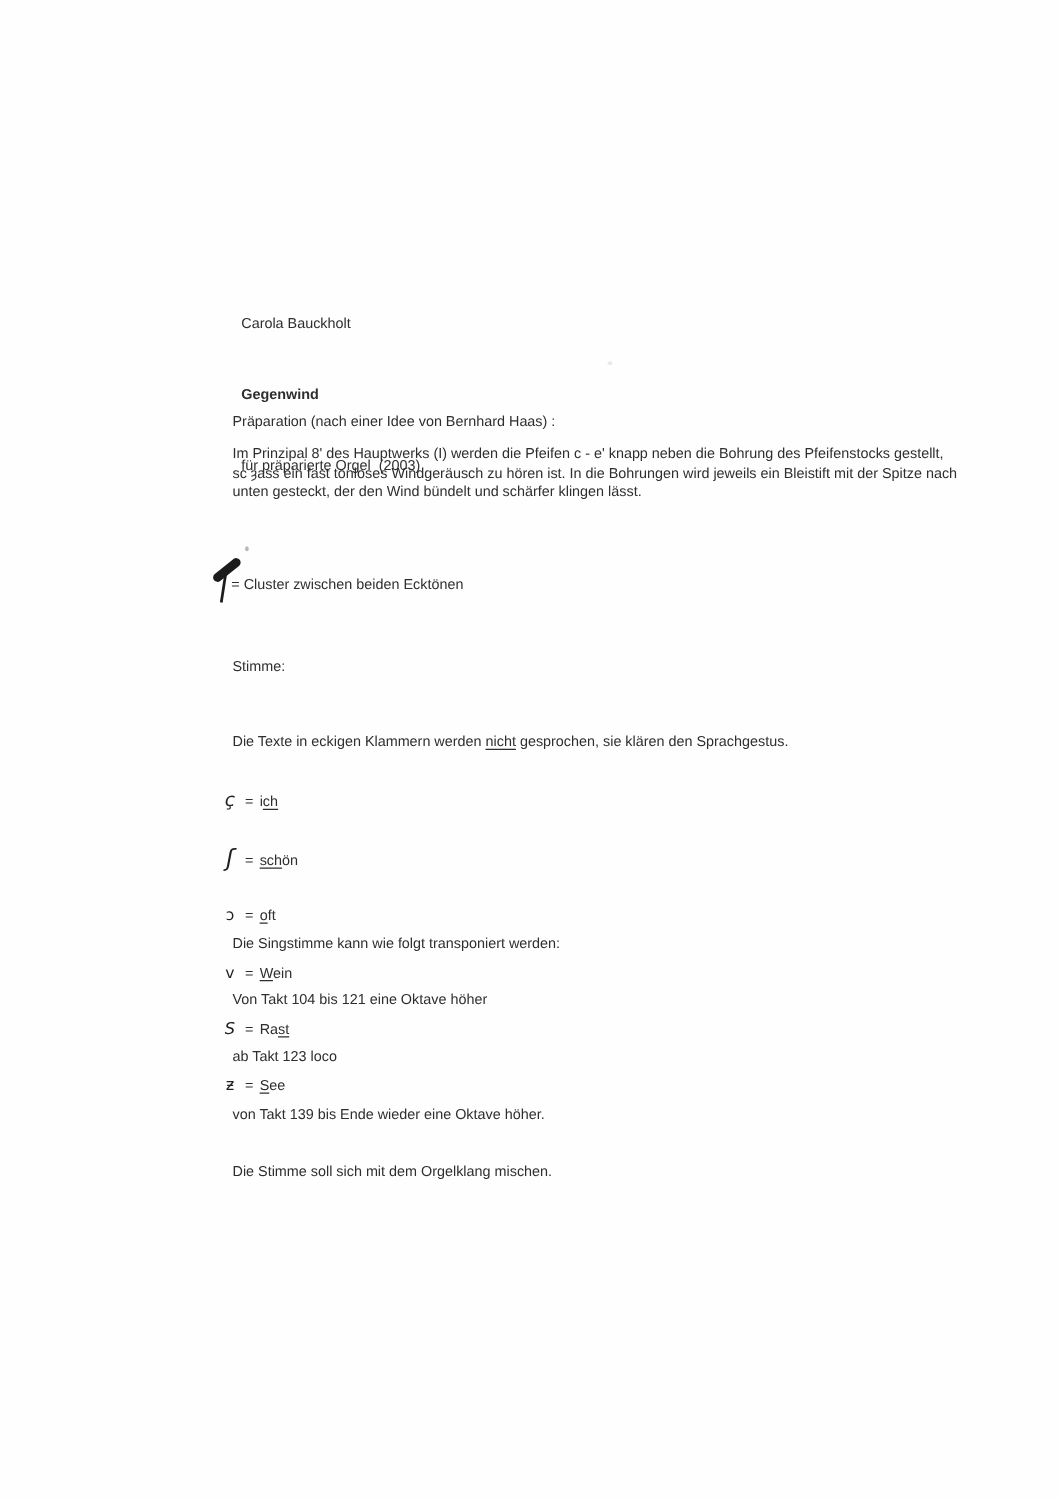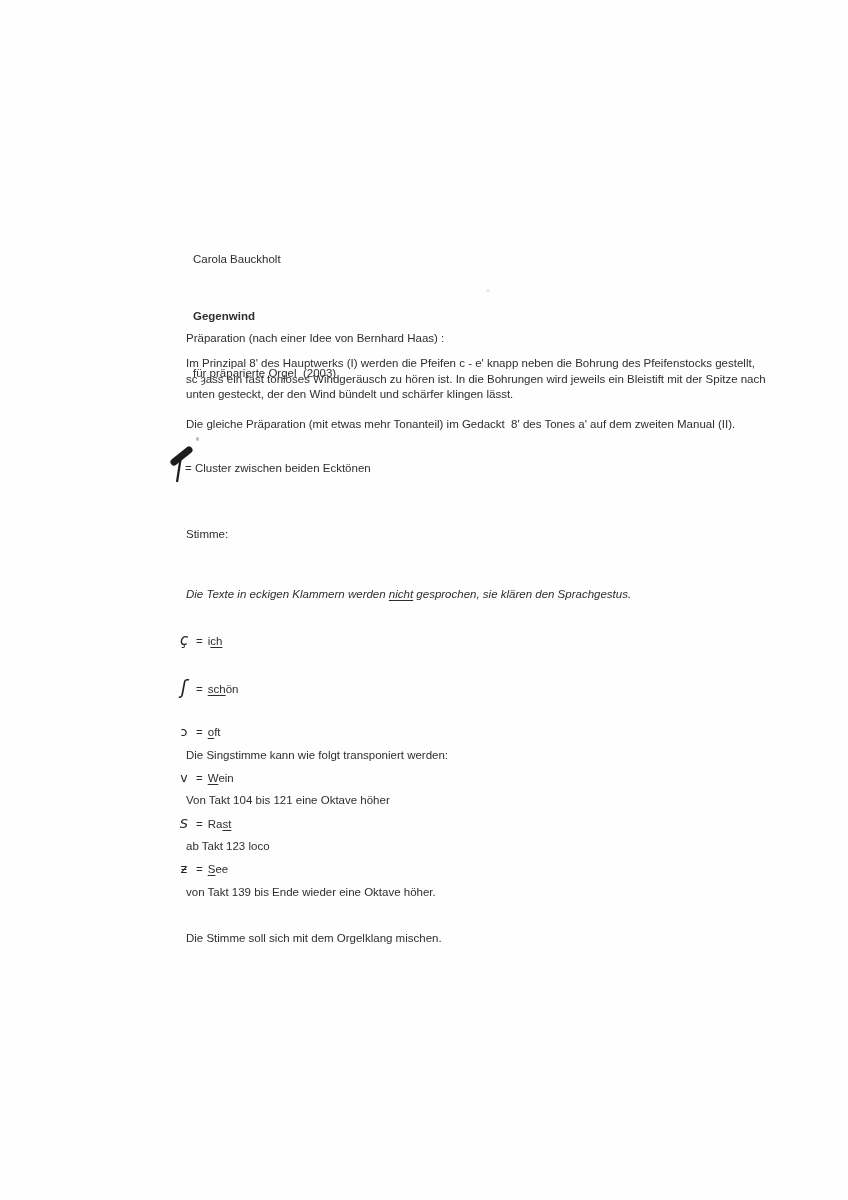--- a/index.html
+++ b/index.html
@@ -28,21 +28,21 @@
   .prep-heading { left: 186px; top: 331px; }
   .prep-para1  { left: 186px; top: 356px; width: 580px; }
   .prep-para2  { left: 186px; top: 417px; width: 600px; }
 
   
   .cluster-symbol { position: absolute; left: 170px; top: 446px; }
   .cluster-legend { left: 185px; top: 461px; }
 
   
   .voice-heading { left: 186px; top: 527px; text-align: center; }
-  .voice-lines   { left: 186px; top: 556px; width: 600px; font-style: italic; }
+  .voice-lines   { left: 186px; top: 556px; width: 600px; }
 
   .u { text-decoration: underline; text-underline-offset: 2px; }
 
   
   .phonetics { left: 172px; top: 602px; }
   .ph-row { display: flex; align-items: baseline; height: 14.7px; }
   .ph-sym {
     display: inline-block; width: 24px; text-align: center;
     font-family: "DejaVu Sans", sans-serif; color: #222;
   }
@@ -73,21 +73,20 @@
   <div class="abs header-block">
     <div>Carola Bauckholt</div>
     <div class="title-line">Gegenwind</div>
     <div>für präparierte Orgel  (2003)</div>
   </div>
 
   <div class="abs prep-heading">Präparation (nach einer Idee von Bernhard Haas) :</div>
   <div class="abs prep-para1">Im Prinzipal 8' des Hauptwerks (I) werden die Pfeifen c - e' knapp neben die Bohrung des Pfeifenstocks gestellt,
 sc ȝass ein fast tonloses Windgeräusch zu hören ist. In die Bohrungen wird jeweils ein Bleistift mit der Spitze nach
 unten gesteckt, der den Wind bündelt und schärfer klingen lässt.</div>
-  <div class="abs prep-para2">Die gleiche Präparation (mit etwas mehr Tonanteil) im Gedackt  8' des Tones a' auf dem zweiten Manual (II).</div>
 
   <span class="cluster-symbol">
     <svg width="24" height="38" viewBox="0 0 24 38" aria-hidden="true">
       <line x1="7" y1="36" x2="11" y2="10" stroke="#1c1c1c" stroke-width="2.2"></line>
       <line x1="4" y1="16" x2="19" y2="4" stroke="#1c1c1c" stroke-width="7" stroke-linecap="round"></line>
     </svg>
   </span>
   <div class="abs cluster-legend">= Cluster zwischen beiden Ecktönen</div>
 
   <div class="abs voice-heading">Stimme:</div>

